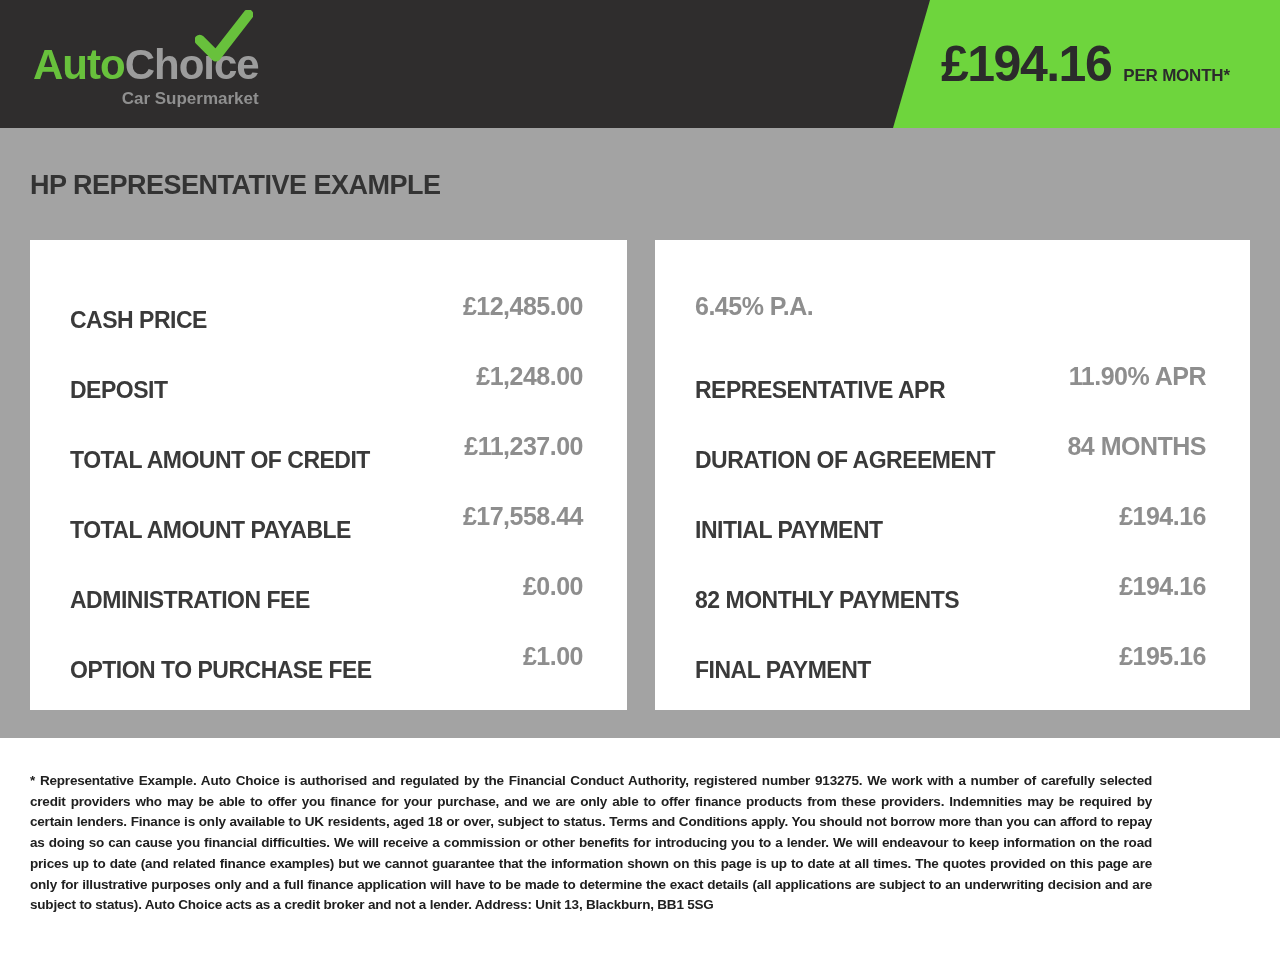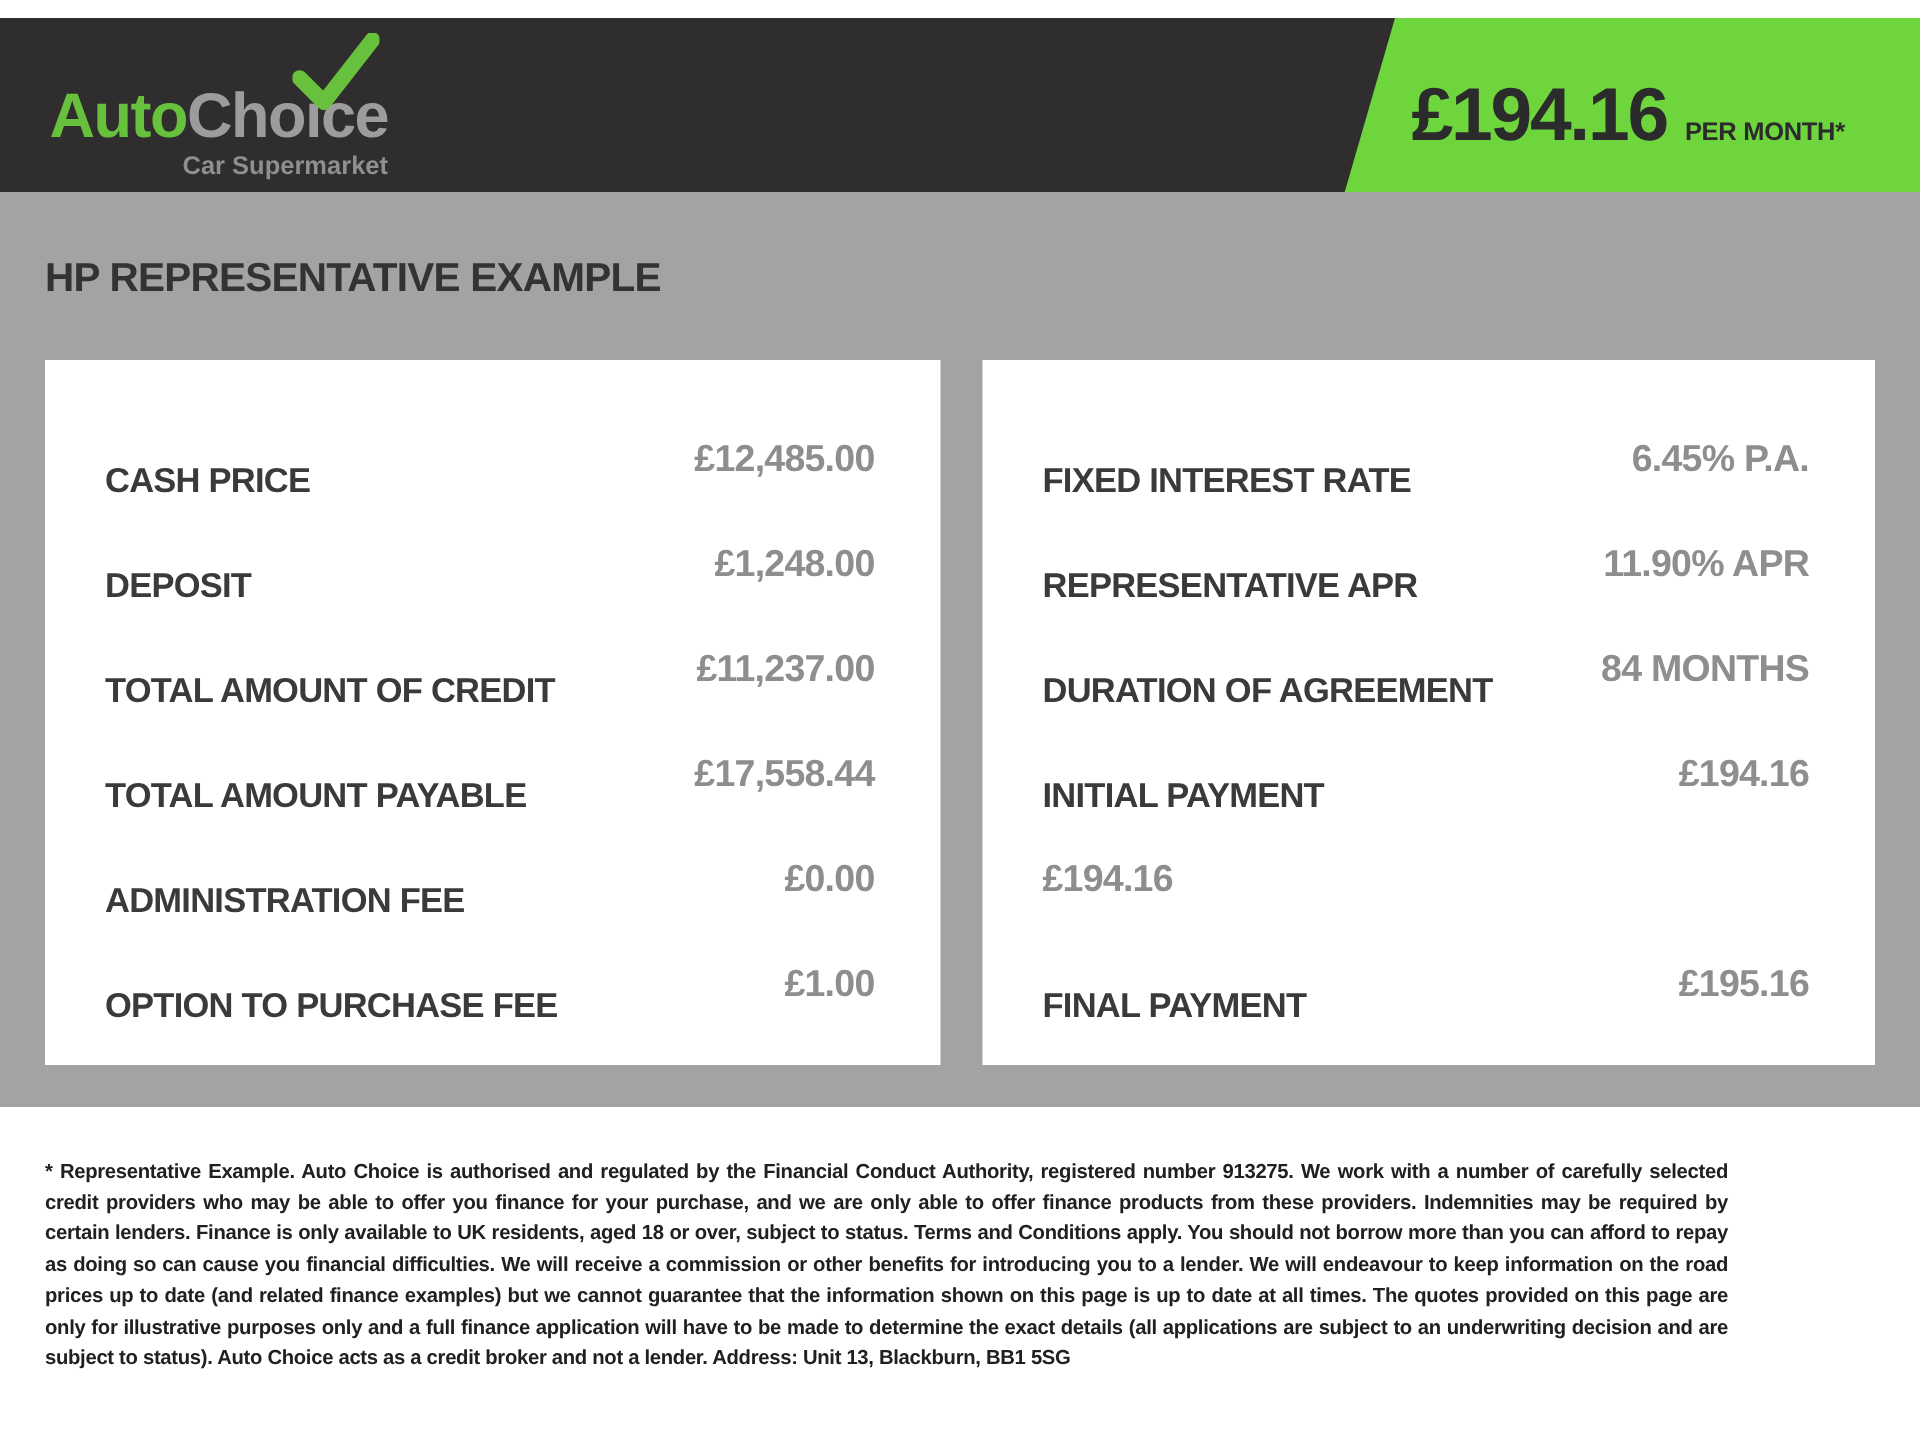--- a/index.html
+++ b/index.html
@@ -7,21 +7,21 @@
   body {
     font-family: "Liberation Sans", sans-serif;
     position: relative;
     width: 1280px; height: 960px;
     background: #ffffff;
     overflow: hidden;
   }
 
   
   .header {
-    position: absolute; left: 0; top: 12px;
+    position: absolute; left: 0; top: 0;
     width: 1280px; height: 128px;
     background: #2f2d2d;
   }
   .logo {
     position: absolute; left: 33px; top: 44px;
     line-height: 1;
     white-space: nowrap;
   }
   .logo-main {
     font-size: 42px; font-weight: bold; letter-spacing: -1px;
@@ -162,36 +162,36 @@
       <span class="row-value">£0.00</span>
     </div>
     <div class="row">
       <span class="row-label">OPTION TO PURCHASE FEE</span>
       <span class="row-value">£1.00</span>
     </div>
   </div>
 
   <div class="card card-right">
     <div class="row">
-      <span class="row-label">FIXED INTEREST RATE</span>
       <span class="row-value">6.45% P.A.</span>
     </div>
     <div class="row">
       <span class="row-label">REPRESENTATIVE APR</span>
       <span class="row-value">11.90% APR</span>
     </div>
     <div class="row">
       <span class="row-label">DURATION OF AGREEMENT</span>
       <span class="row-value">84 MONTHS</span>
     </div>
     <div class="row">
       <span class="row-label">INITIAL PAYMENT</span>
       <span class="row-value">£194.16</span>
     </div>
     <div class="row">
+      <span class="row-label">82 MONTHLY PAYMENTS</span>
       <span class="row-value">£194.16</span>
     </div>
     <div class="row">
       <span class="row-label">FINAL PAYMENT</span>
       <span class="row-value">£195.16</span>
     </div>
   </div>
 
 </div>
 

